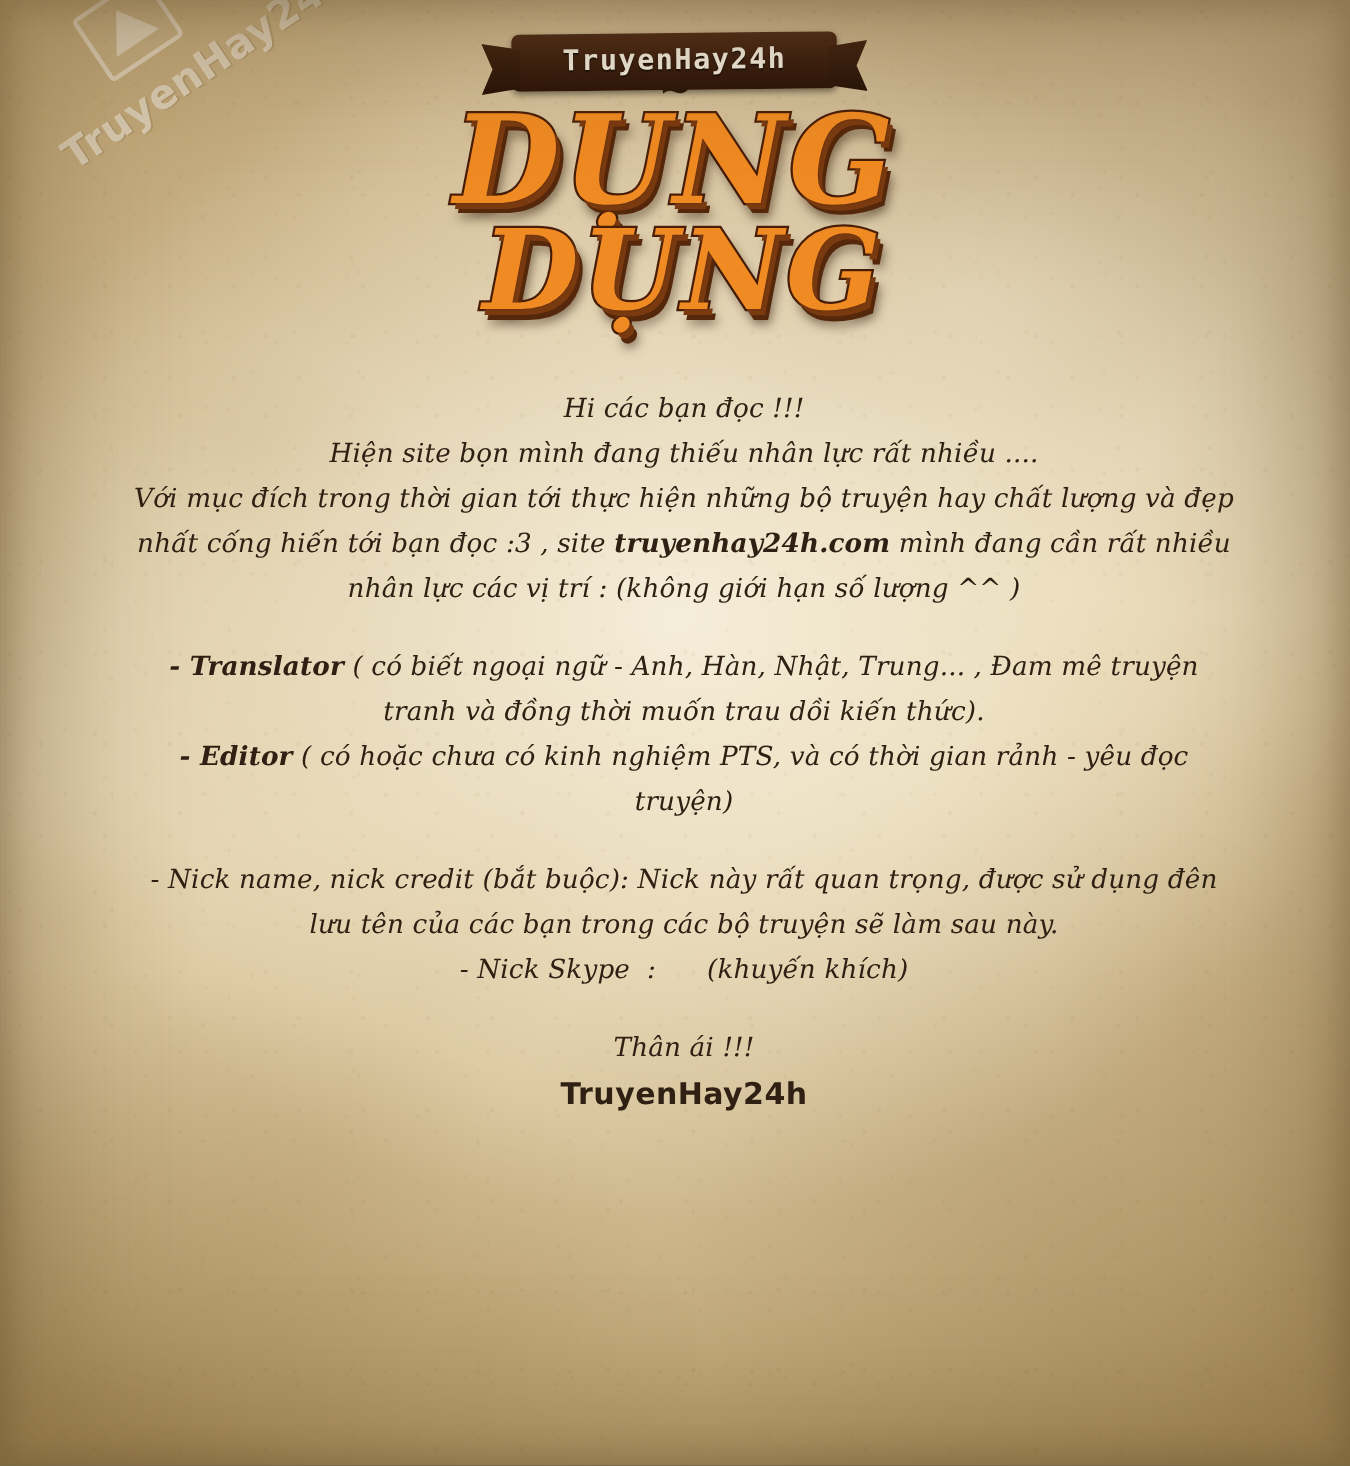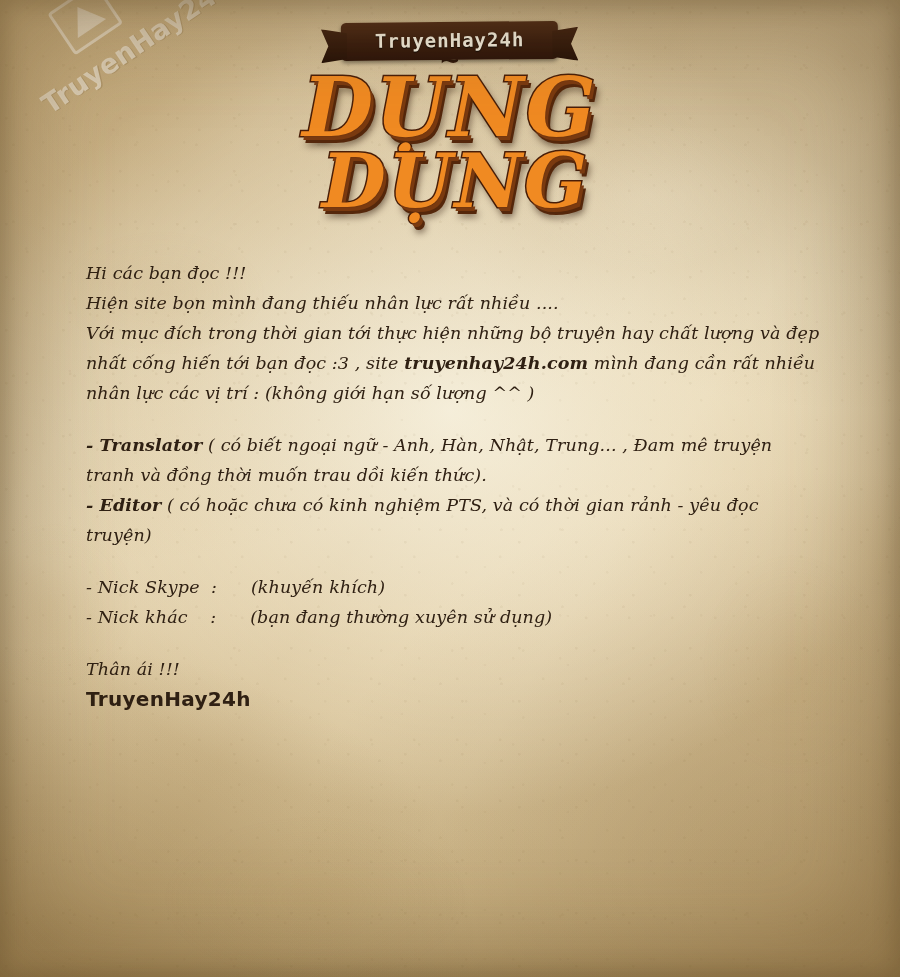--- a/index.html
+++ b/index.html
@@ -175,21 +175,21 @@
     position: absolute;
     left: 86px;
     top: 258px;
     width: 740px;
     color: #2f2013;
     font-family: "DejaVu Serif", serif;
     font-size: 17.5px;
     line-height: 30px;
     letter-spacing: 0.1px;
   }
-  #content p { margin: 0; }
+  #content p { margin: 0; text-align: center; }
   #content .gap { height: 22px; }
   .it { font-style: italic; }
   .bi { font-style: italic; font-weight: bold; }
   #content .block { font-style: italic; }
   .sign {
     font-family: "DejaVu Sans", sans-serif;
     font-weight: bold;
     font-style: normal;
     font-size: 20px;
     letter-spacing: 0.3px;
@@ -225,22 +225,22 @@
     <p class="block"><span>Với mục đích trong thời gian tới thực hiện những bộ truyện hay chất lượng và đẹp nhất cống hiến tới bạn đọc :3 , site </span><span class="bi">truyenhay24h.com</span><span> mình đang cần rất nhiều nhân lực các vị trí : (không giới hạn số lượng ^^ )</span></p>
 
     <div class="gap"></div>
 
     <p class="block"><span class="bi">- Translator</span><span> ( có biết ngoại ngữ - Anh, Hàn, Nhật, Trung... , Đam mê truyện tranh và đồng thời muốn trau dồi kiến thức).</span></p>
     <p class="block"><span class="bi">- Editor</span><span> ( có hoặc chưa có kinh nghiệm PTS, và có thời gian rảnh - yêu đọc truyện)</span></p>
 
     <div class="gap"></div>
 
 
+    <p class="it">- Nick name, nick credit (bắt buộc): Nick này rất quan trọng, được sử dụng đên lưu tên của các bạn trong các bộ truyện sẽ làm sau này.</p>
     <p class="nick-row">- Nick Skype  :      (khuyến khích)</p>
-    <p class="nick-row">- Nick khác    :      (bạn đang thường xuyên sử dụng)</p>
 
     <div class="gap"></div>
 
     <p class="it">Thân ái !!!</p>
     <p class="sign">TruyenHay24h</p>
   </div>
 
   <div id="vignette"></div>
 </div>
 

